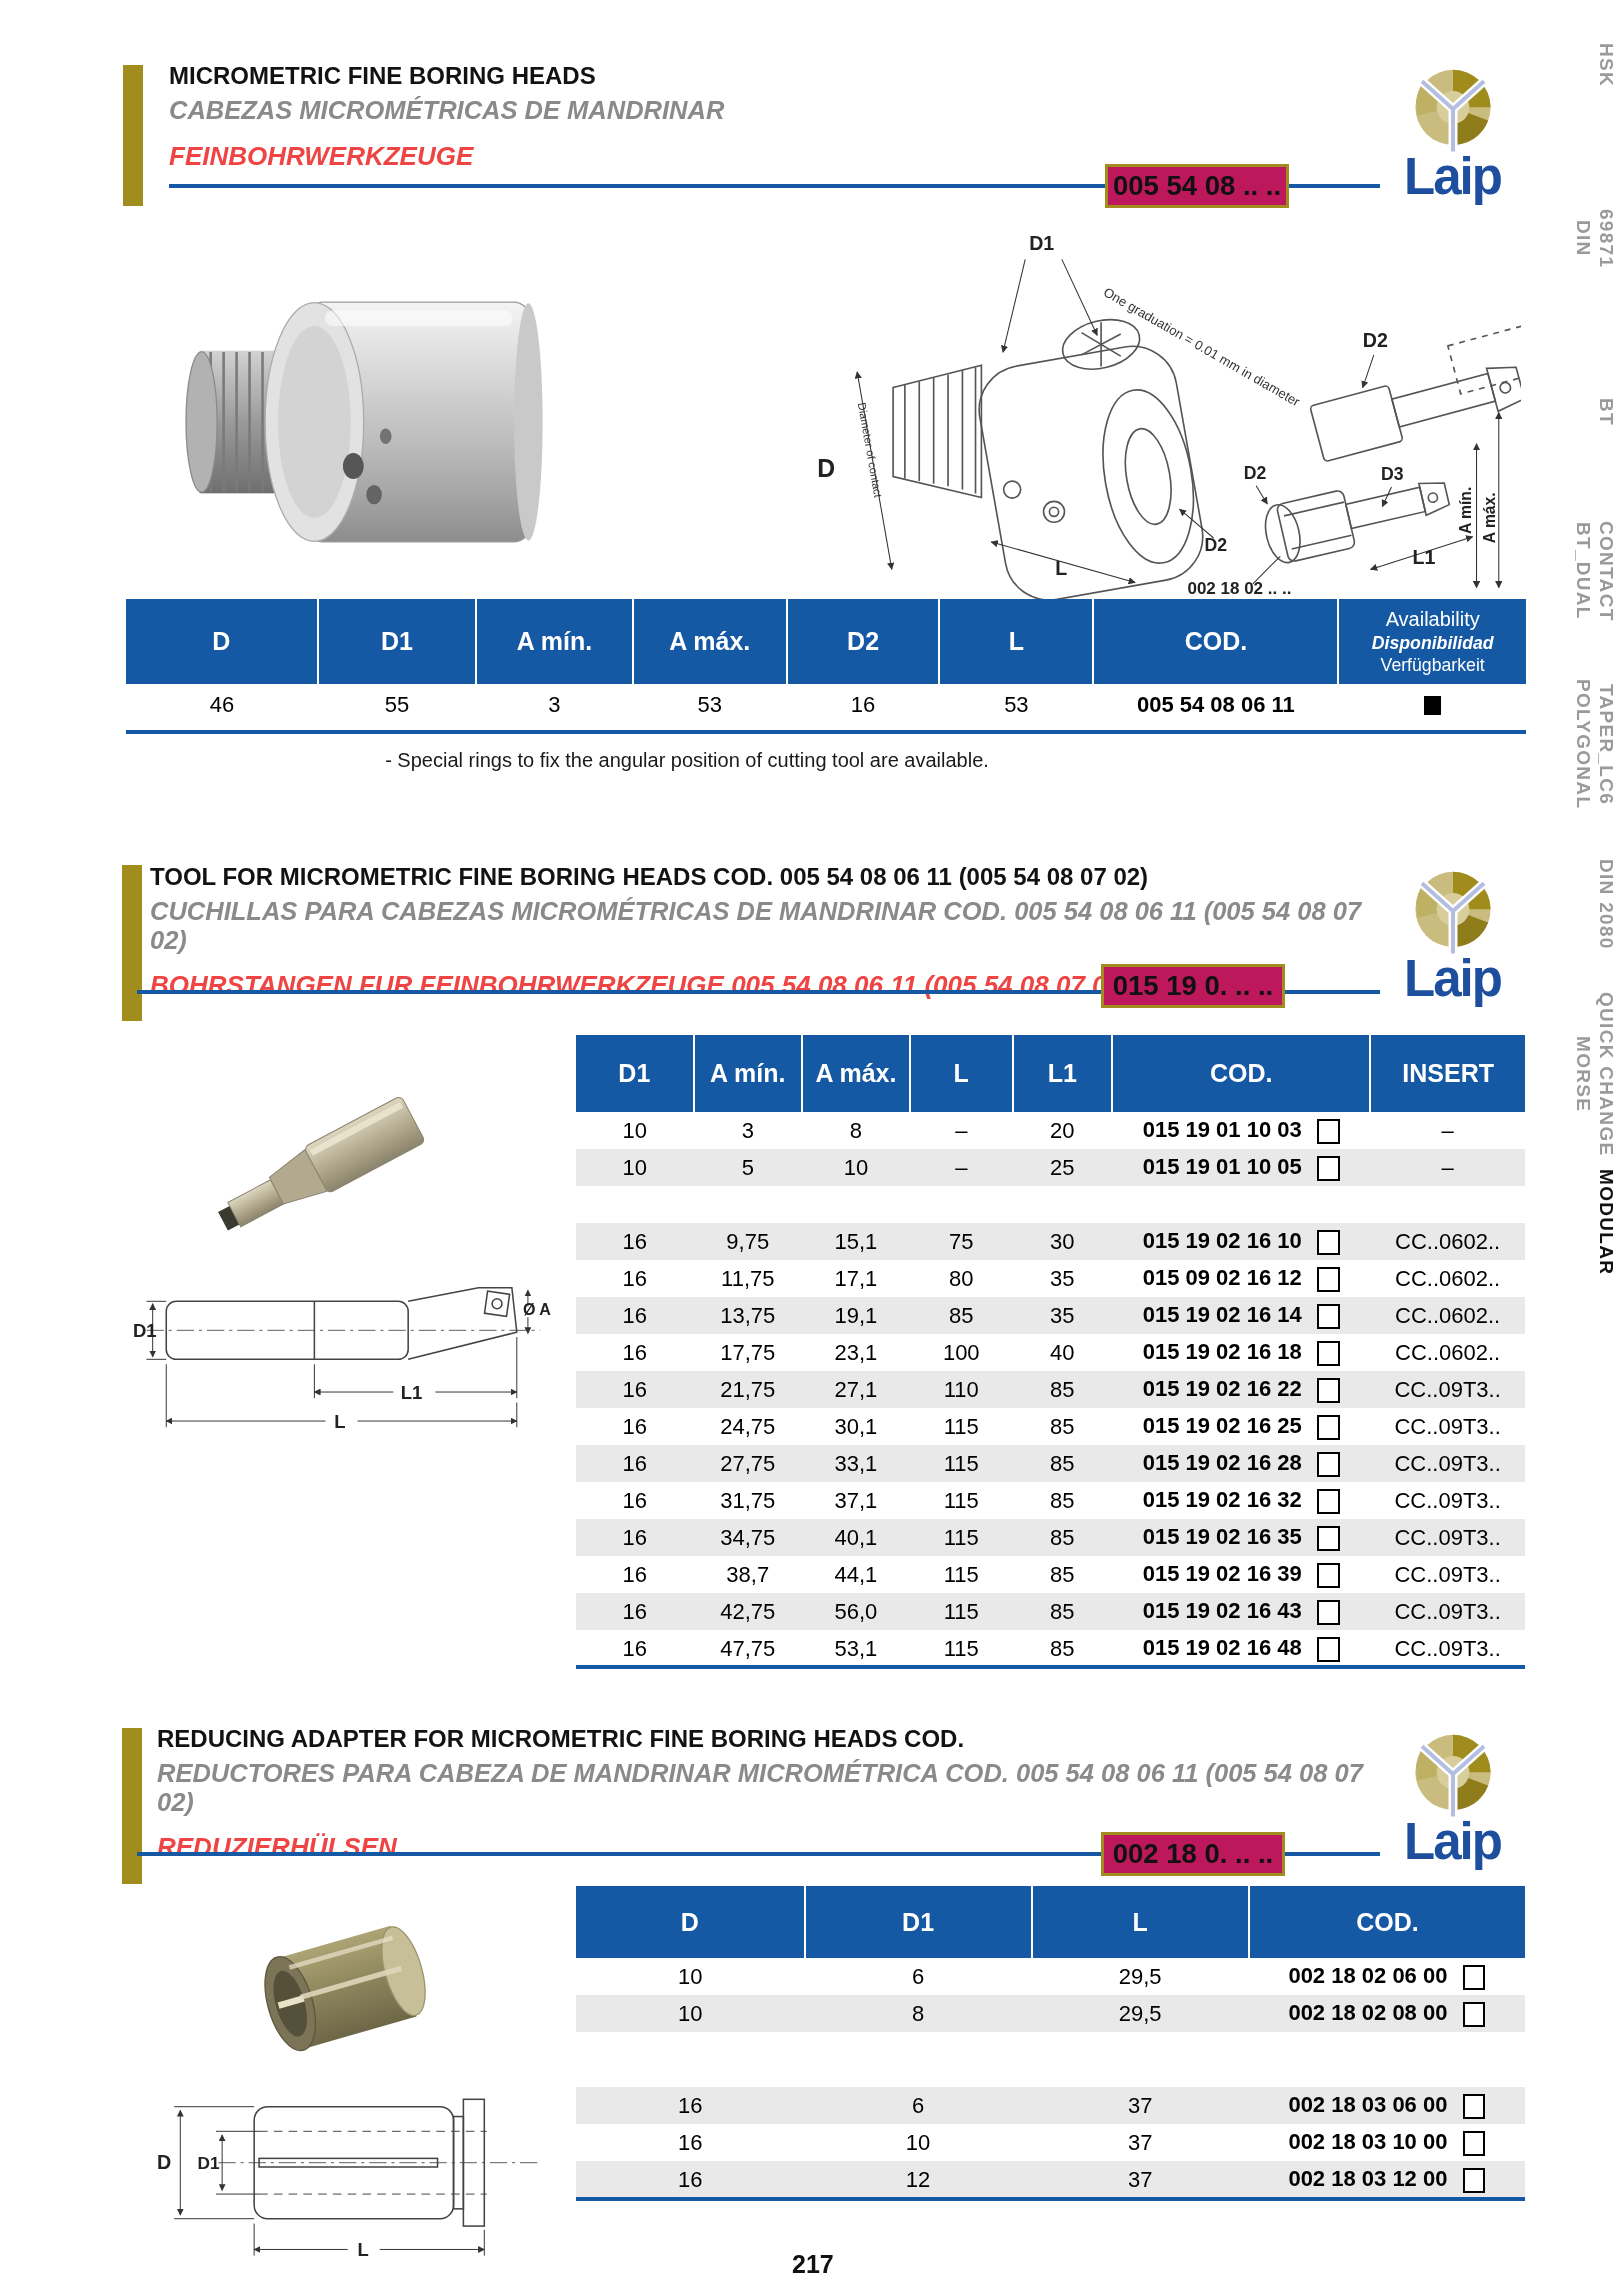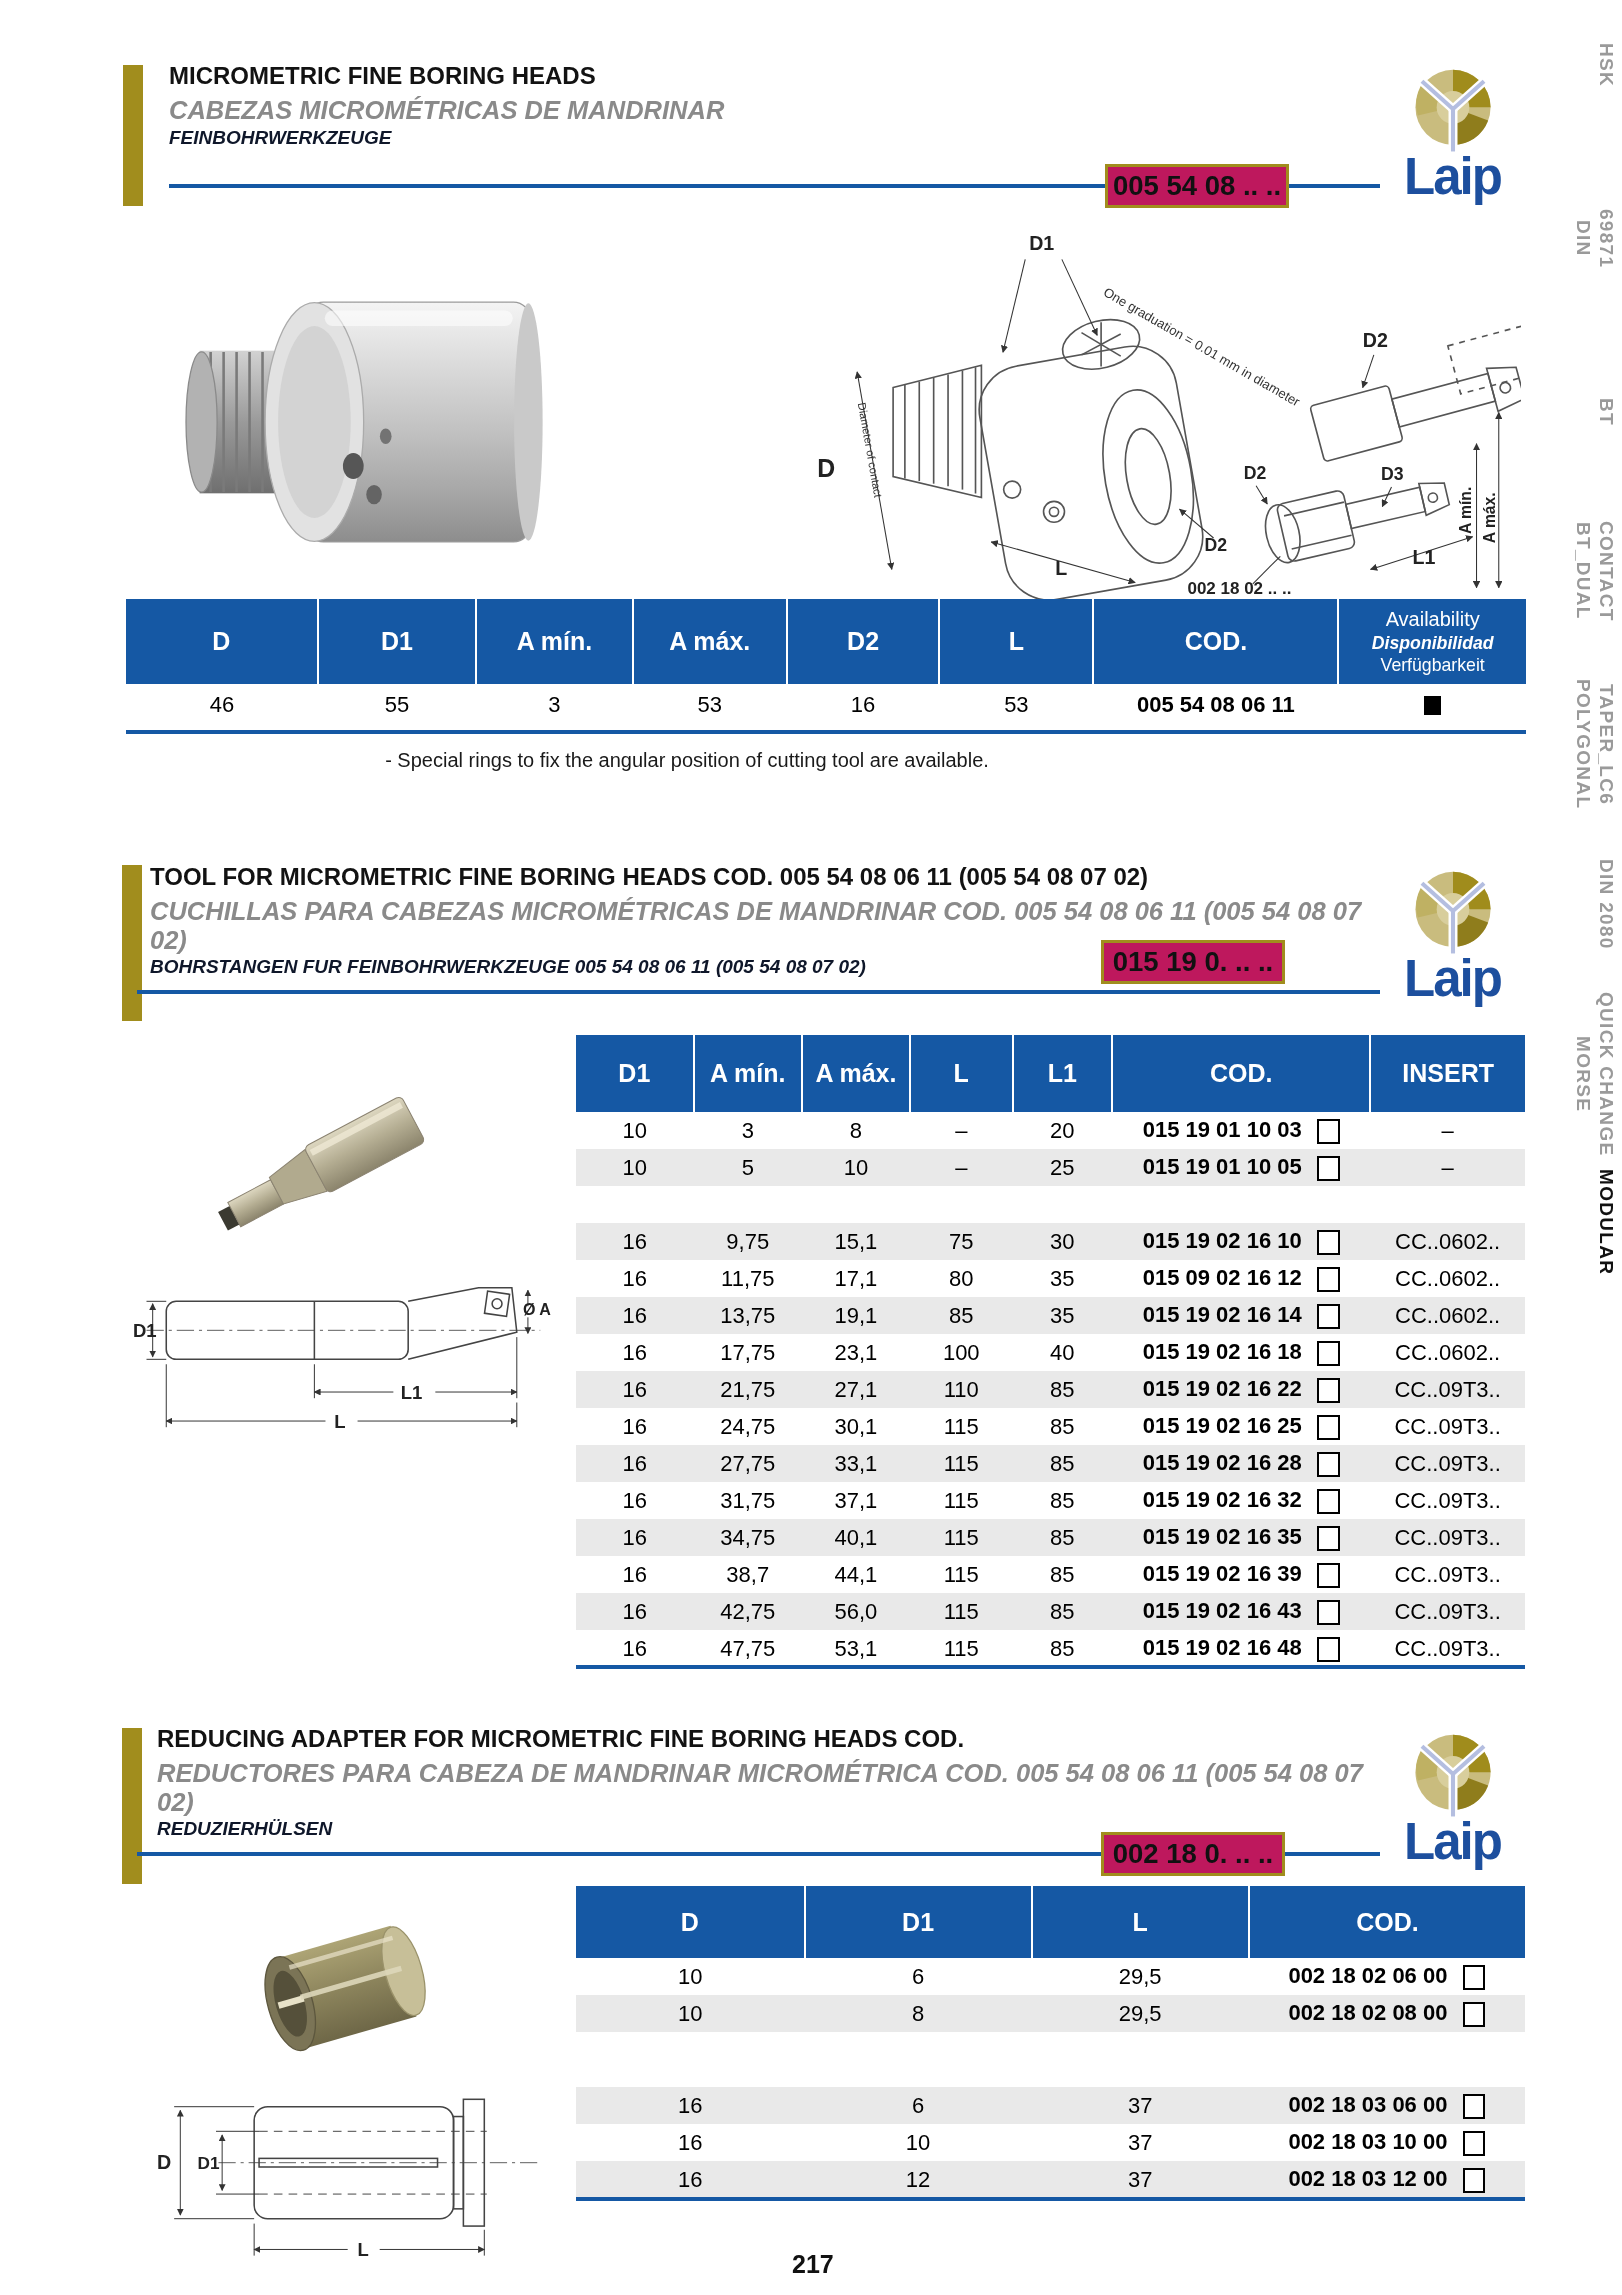--- a/index.html
+++ b/index.html
@@ -4,21 +4,21 @@
 <style>
   html,body{margin:0;padding:0;background:#fff;}
   .page{position:relative;width:1623px;height:2295px;background:#ffffff;
         font-family:"Liberation Sans", sans-serif;overflow:hidden;}
 
   
   .accent-bar{position:absolute;width:19.6px;background:#A18D1D;}
   .sec-titles{position:absolute;}
   .t-en{font-size:24px;font-weight:bold;color:#121212;letter-spacing:0px;line-height:1.12;}
   .t-es{font-size:25.5px;font-weight:bold;font-style:italic;color:#8A8A8A;line-height:1.12;margin-top:6.5px;}
-  .t-de{font-size:19px;font-weight:bold;font-style:italic;color:#0f172a;line-height:1.12;margin-top:2px;}
+  .t-de{font-size:26px;font-weight:bold;font-style:italic;color:#ef4444;line-height:1.12;margin-top:17px;}
   .rule{position:absolute;height:3.9px;background:#1558A4;}
   .code-box{position:absolute;width:178px;height:38px;background:#be185d;border:3.3px solid #A18D1D;
             display:flex;align-items:center;justify-content:center;font-size:27.5px;font-weight:bold;color:#111;z-index:3;}
 
   
   .laip-logo{position:absolute;width:157px;height:160px;text-align:center;}
   .laip-logo svg{display:block;margin:0 auto;}
   .laip-word{font-size:51px;font-weight:bold;color:#1D4F9E;letter-spacing:-2px;line-height:0.9;margin-top:-3.9px;}
 
   
@@ -254,21 +254,21 @@
     <div class="note-en">- Special rings to fix the angular position of cutting tool are available.</div>
   </div>
 
   <div class="accent-bar" style="left:122px;top:865px;height:156px;"></div>
   <div class="sec-titles" style="left:150px;top:864px;width:1224px;">
     <div class="t-en">TOOL FOR MICROMETRIC FINE BORING HEADS COD. 005 54 08 06 11 (005 54 08 07 02)</div>
     <div class="t-es">CUCHILLAS PARA CABEZAS MICROMÉTRICAS DE MANDRINAR COD. 005 54 08 06 11 (005 54 08 07 02)</div>
     <div class="t-de">BOHRSTANGEN FUR FEINBOHRWERKZEUGE 005 54 08 06 11 (005 54 08 07 02)</div>
   </div>
   <div class="rule" style="left:137px;top:990px;width:1243px;"></div>
-  <div class="code-box" style="left:1101px;top:940px;">015 19 0. .. ..</div>
+  <div class="code-box" style="left:1101px;top:964px;">015 19 0. .. ..</div>
 
   <div class="laip-logo" style="left:1374px;top:862px;">
     <svg width="98" height="98" viewBox="0 0 120 120">
       <circle cx="60" cy="58" r="46" fill="#C9BC7E"></circle>
       <path d="M60 12 A46 46 0 0 1 106 58 L60 58 Z" fill="#A08C1C"></path>
       <path d="M60 58 L103 74 A46 46 0 0 1 60 104 Z" fill="#8F7D1C"></path>
       <path d="M26 24 A46 46 0 0 0 17 68 L60 58 Z" fill="#BFB163"></path>
       <circle cx="60" cy="58" r="20" fill="#D8CE9C"></circle>
       <g stroke="#ffffff" stroke-width="11" fill="none">
         <path d="M60 60 L22 26"></path>

